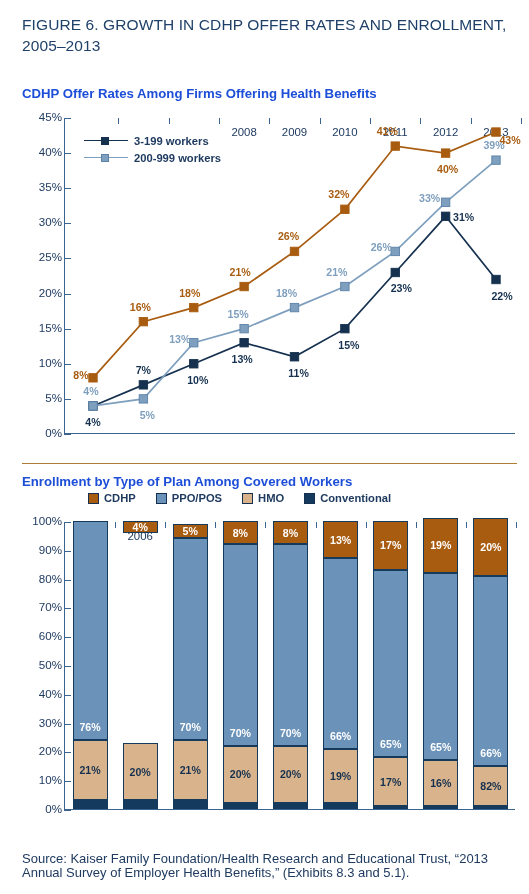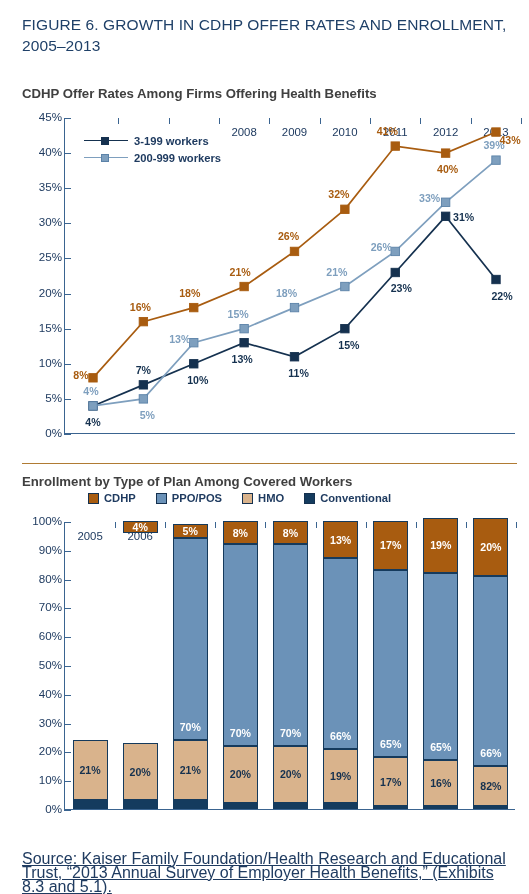--- a/index.html
+++ b/index.html
@@ -25,21 +25,21 @@
     letter-spacing: 0.1px;
     line-height: 21px;
     color: #1f4068;
   }
 
   
   .panel-heading {
     position: absolute;
     font-size: 13.2px;
     font-weight: bold;
-    color: #404040;
+    color: #1d4ed8;
     white-space: nowrap;
   }
   #line-panel-heading { left: 22px; top: 86px; }
   #bar-panel-heading  { left: 22px; top: 474px; }
 
   
   #line-panel { position: absolute; left: 0; top: 0; width: 529px; height: 460px; }
 
   #line-plot {
     position: absolute;
@@ -165,24 +165,23 @@
   .blg-sw {
     width: 11px; height: 11px; margin-right: 5px;
     border: 1px solid #15314f;
   }
   .blg-text { font-size: 11.2px; font-weight: bold; color: #1f3b60; white-space: nowrap; }
 
   
   #source-note {
     position: absolute;
     left: 22px; top: 852px; width: 492px;
-    font-size: 16px;
+    font-size: 13px;
     line-height: 14px;
     color: #1f3b60;
-    text-decoration: underline;
   }
 </style>
 </head>
 <body>
 
 <div id="page">
 
   <div id="figure-title">FIGURE 6. GROWTH IN CDHP OFFER RATES AND ENROLLMENT, 2005–2013</div>
 
   <div id="line-panel">
@@ -422,20 +421,23 @@
           <div class="bxtick" style="left: 400.889px;"></div>
           <div class="bxlabel" style="left: 425.944px;">2013</div>
           <div class="bxtick" style="left: 451px;"></div>
         </div>
       <div id="bar-columns">
           <div class="bar-col" style="left: 7.51667px; width: 35.0778px; height: 288px;">
             <div class="seg seg-conv" style="bottom: 0px; height: 8.64px;"></div>
             <div class="seg seg-hmo" style="bottom: 8.64px; height: 60.48px;">
               <div class="seg-label sl-dark" style="top: 23.24px;">21%</div>
             </div>
+            <div class="seg seg-ppo" style="bottom: 69.12px; height: 218.88px;">
+              <div class="seg-label sl-white" style="bottom: 6px;">76%</div>
+            </div>
           </div>
           <div class="bar-col" style="left: 57.6278px; width: 35.0778px; height: 288px;">
             <div class="seg seg-conv" style="bottom: 0px; height: 8.64px;"></div>
             <div class="seg seg-hmo" style="bottom: 8.64px; height: 57.6px;">
               <div class="seg-label sl-dark" style="top: 21.8px;">20%</div>
             </div>
             <div class="seg seg-cdhp" style="bottom: 276.48px; height: 11.52px;">
               <div class="seg-label sl-white" style="top: -1.24px;">4%</div>
             </div>
           </div>

